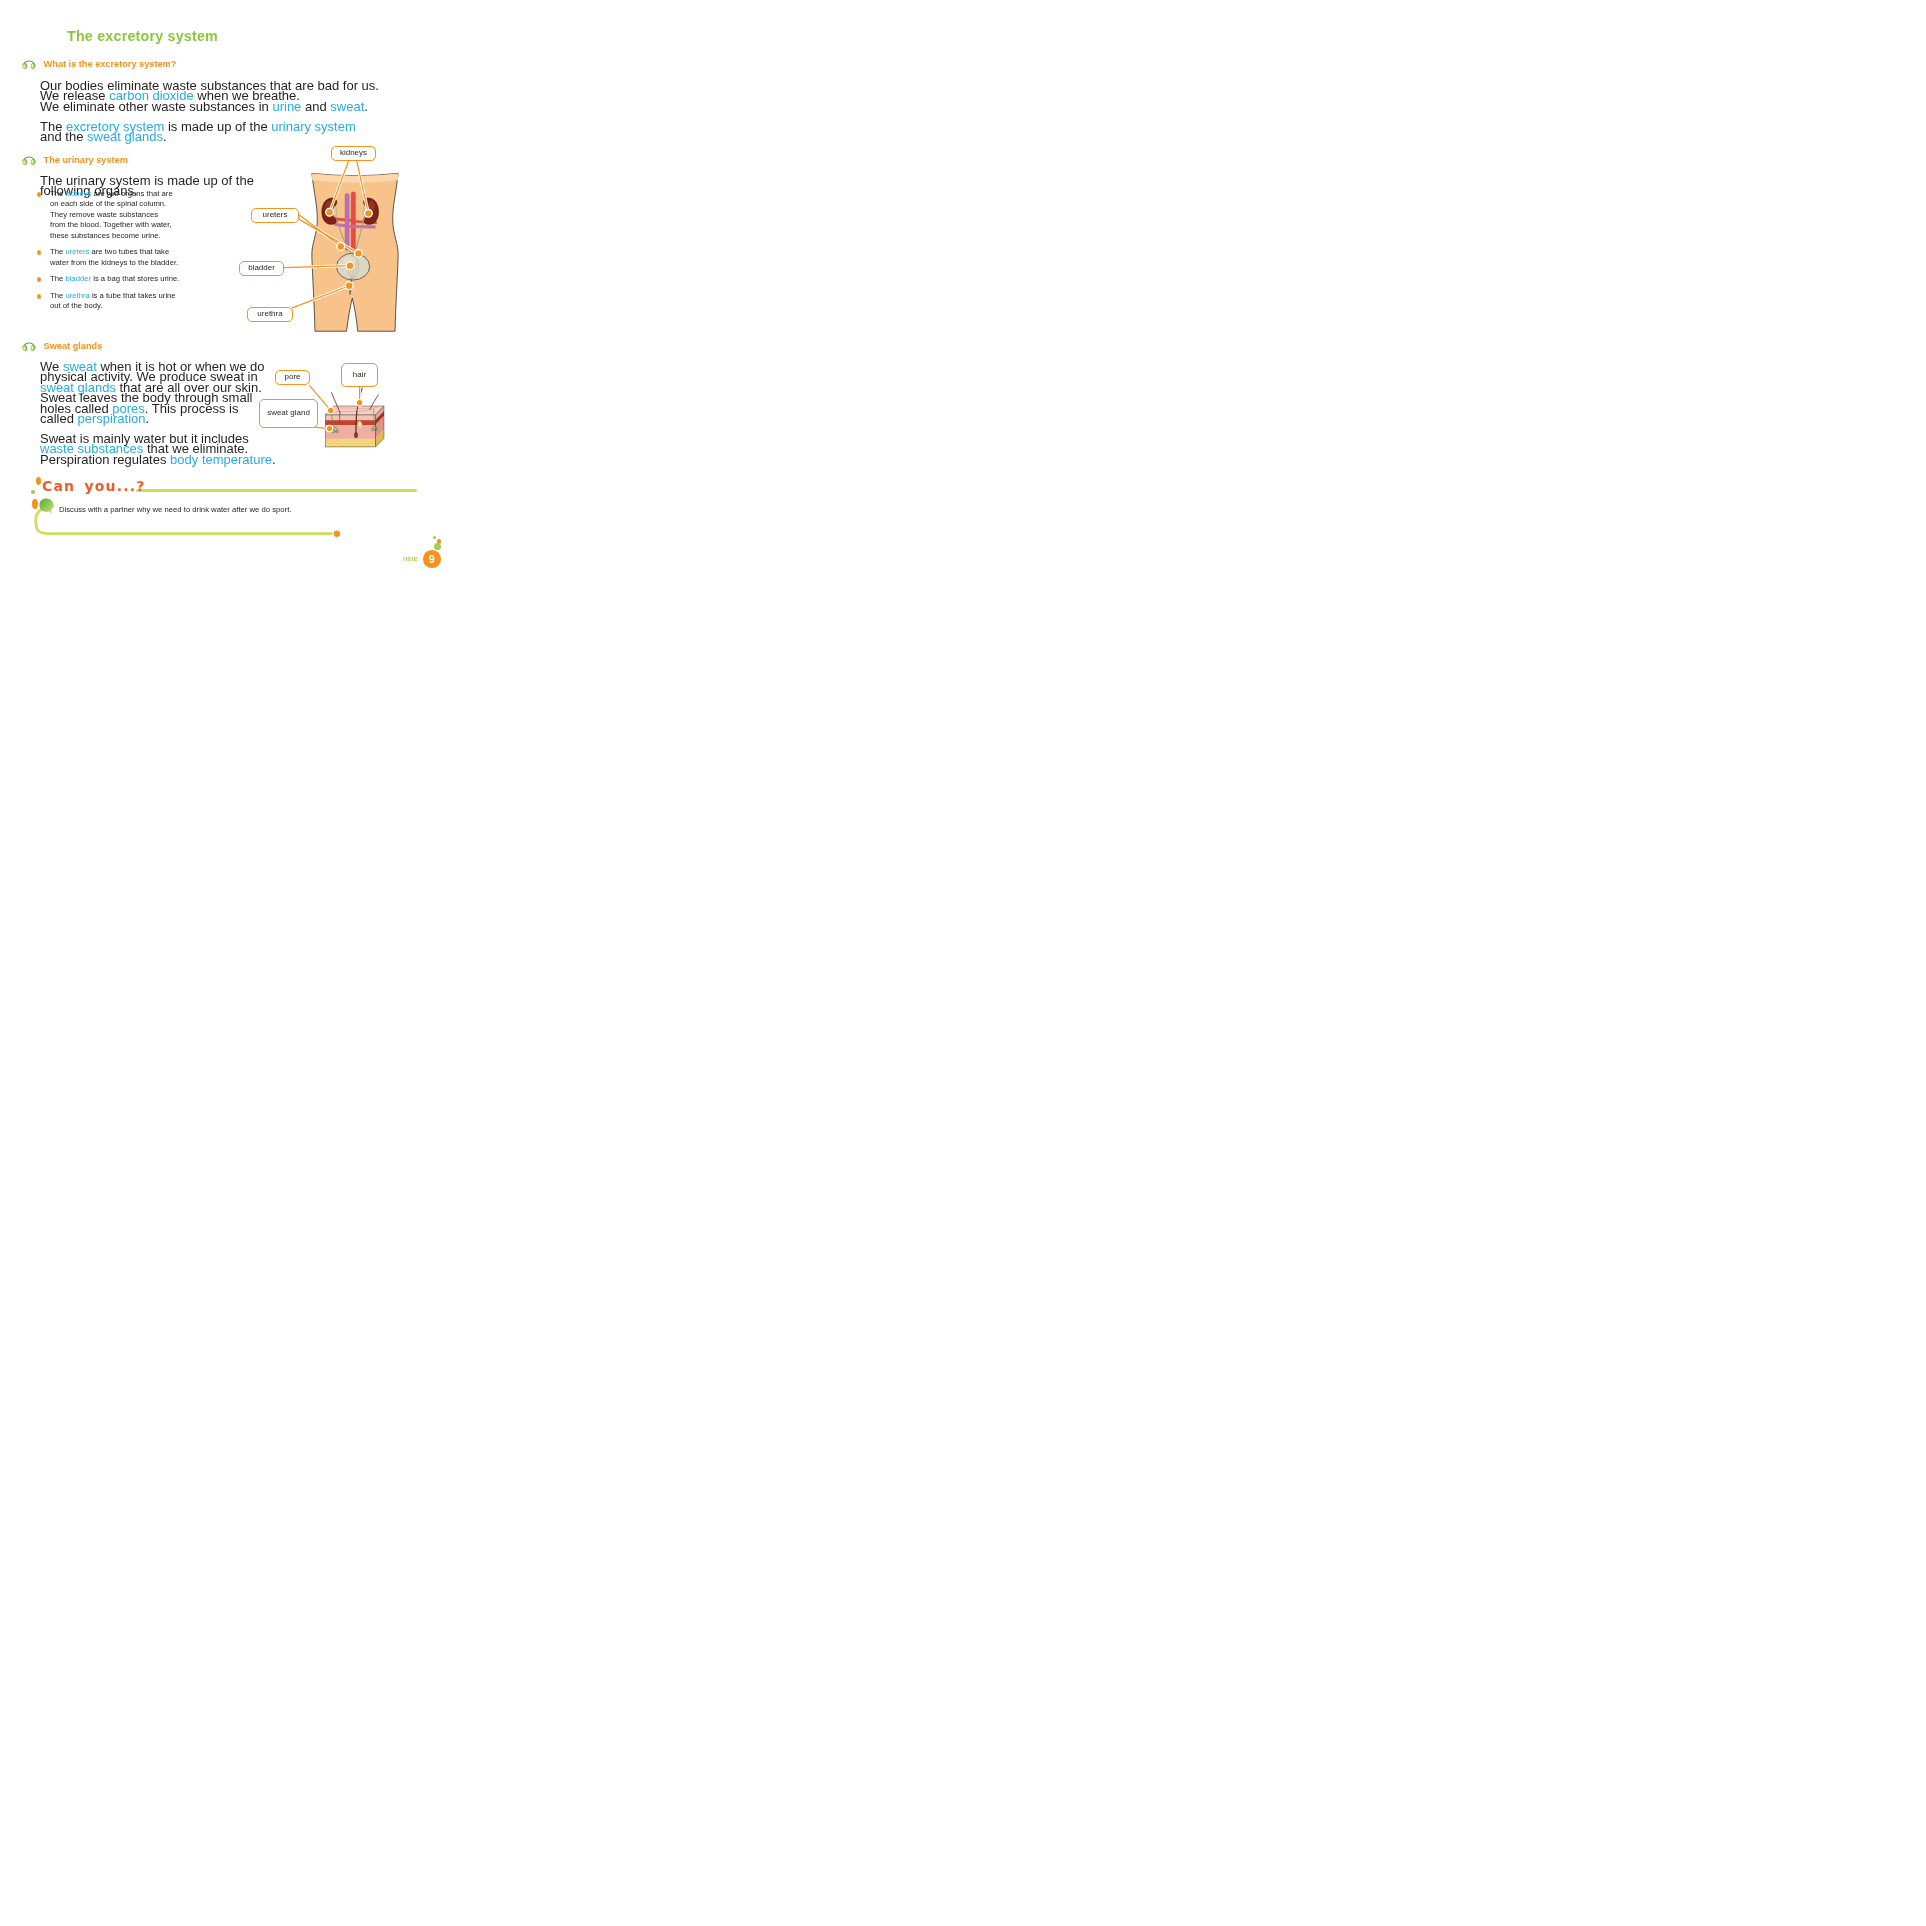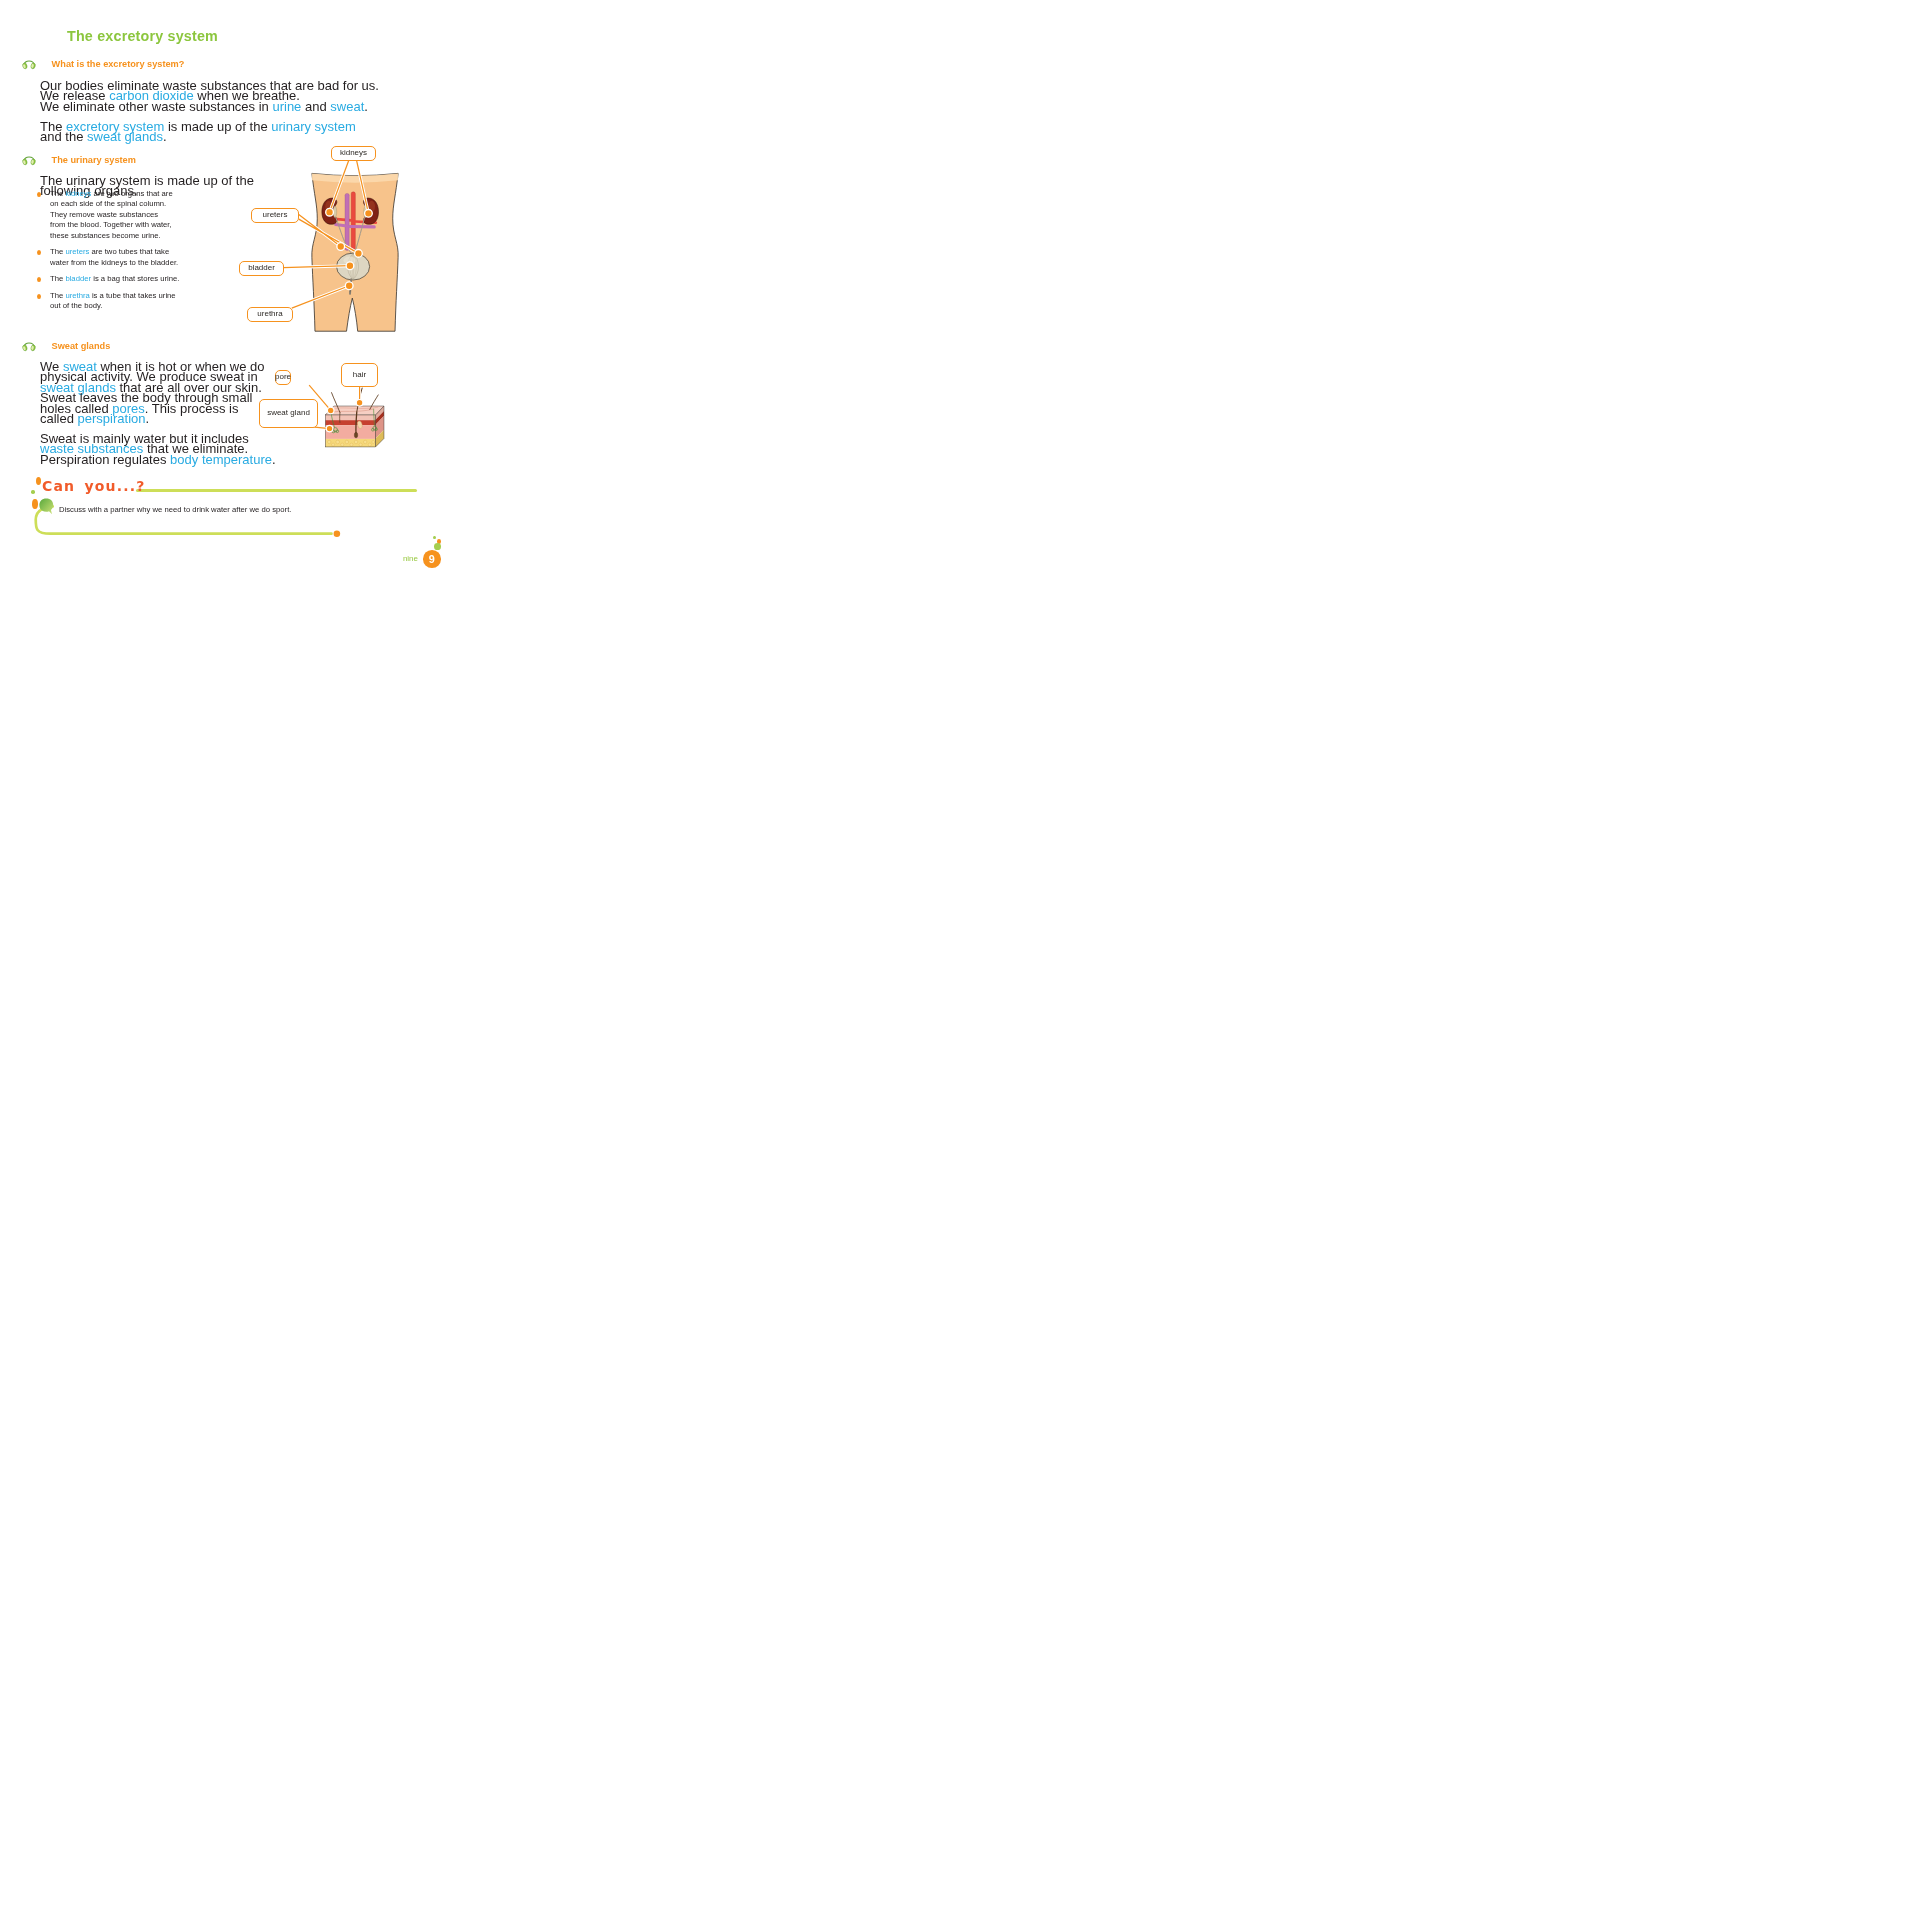--- a/index.html
+++ b/index.html
@@ -3,21 +3,21 @@
 <meta charset="utf-8">
 <style>
   html,body{margin:0;padding:0;background:#ffffff;}
   .page{
     position:relative; width:445px; height:573px; background:#fff;
     font-family:"Liberation Sans", sans-serif; color:#231f20; overflow:hidden;
   }
   .abs{position:absolute;}
   
   .title{left:39px; top:28px; font-size:14.3px; font-weight:bold; color:#8cc63e; letter-spacing:0.2px;margin-left:28px;}
-  .h-row{left:21.6px; display:flex; align-items:center; gap:16px;}
+  .h-row{left:21.6px; display:flex; align-items:center; gap:8px;}
   .h-row .icon{width:14px; height:11.6px; flex:0 0 auto;}
   .heading{font-size:9.2px; font-weight:bold; color:#f6921e;}
   .para{left:40px; font-size:13px; line-height:10.4px; white-space:pre; color:#231f20;}
   .para .kw{color:#29abe2;}
   .bullets{left:40px; list-style:none; margin:0; padding:0;}
   .bullets li{position:relative; margin:0 0 6.2px 0; padding-left:10px;}
   .bullets li:last-child{margin-bottom:0;}
   .bullets li::before{
     content:""; position:absolute; left:-3.1px; top:3.1px; width:3.9px; height:5px;
     background:#f6921e; border-radius:50%;
@@ -294,21 +294,21 @@
     <g>
       <path d="M136,1315 C102,1318 92,1332 92,1350 C92,1372 92,1386 130,1386 L860,1386" fill="none" stroke="#cdde58" stroke-width="7" stroke-linecap="round"></path>
       <circle cx="874" cy="1386" r="8.5" fill="#f6921e"></circle>
     </g>
   </svg>
 
   <div class="abs dlabel" style="left:331px; top:146px; width:45px; height:14.6px;">kidneys</div>
   <div class="abs dlabel" style="left:251px; top:208px; width:48px; height:15.4px;">ureters</div>
   <div class="abs dlabel" style="left:239px; top:261px; width:45px; height:14.6px;">bladder</div>
   <div class="abs dlabel" style="left:247px; top:307px; width:46px; height:14.6px;">urethra</div>
-  <div class="abs dlabel" style="left:275px; top:370px; width:16px; height:15.4px;">pore</div>
+  <div class="abs dlabel" style="left:275px; top:370px; width:35px; height:15.4px;">pore</div>
   <div class="abs dlabel" style="left:341px; top:363px; width:37px; height:24px;">hair</div>
   <div class="abs dlabel" style="left:259px; top:399px; width:59px; height:28.5px; white-space:normal; padding:1.5px 3.9px;">sweat gland</div>
 
   <div class="abs canyou">Can you...?</div>
   <div class="abs yellow-rule"></div>
   <div class="abs dot" style="left:36px; top:477px; width:5px; height:8px; background:#f6921e;"></div>
   <div class="abs dot" style="left:31px; top:490px; width:3.5px; height:3.5px; background:#a5ce4f;"></div>
   <div class="abs dot" style="left:32px; top:499px; width:5.8px; height:9.6px; background:#f6921e;"></div>
 
   <div class="abs z4" style="left:39px; top:498px;">

